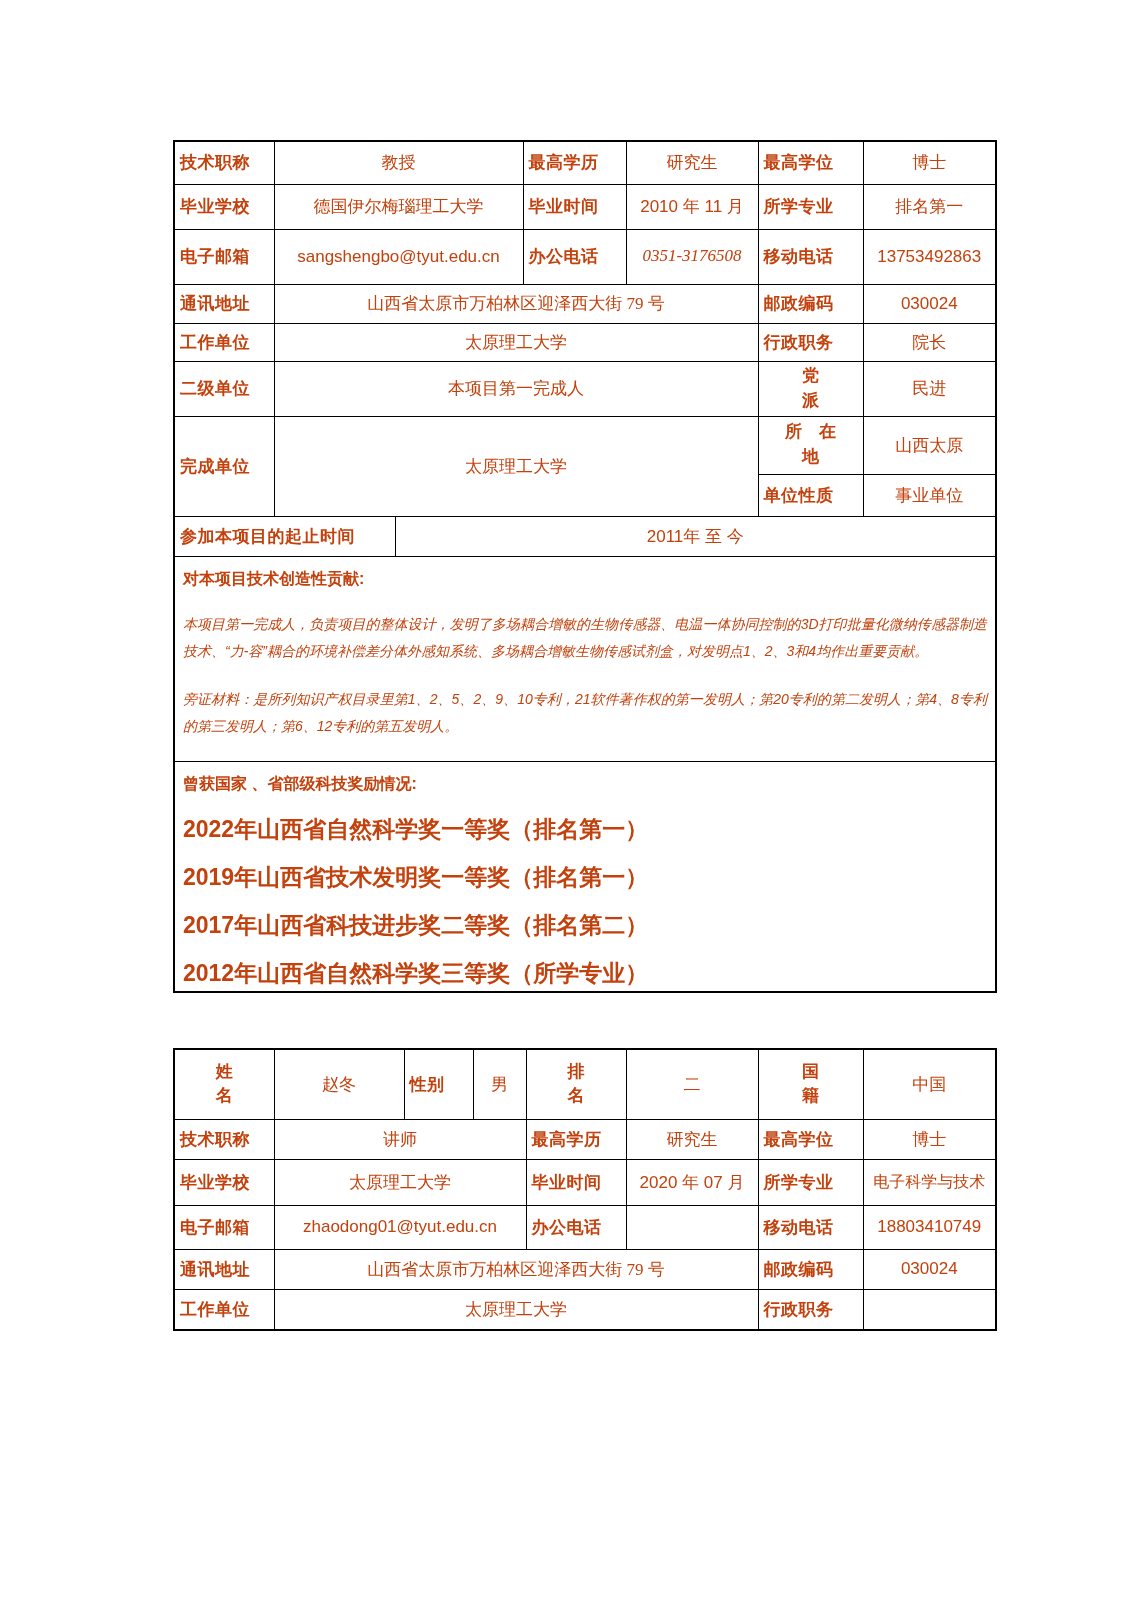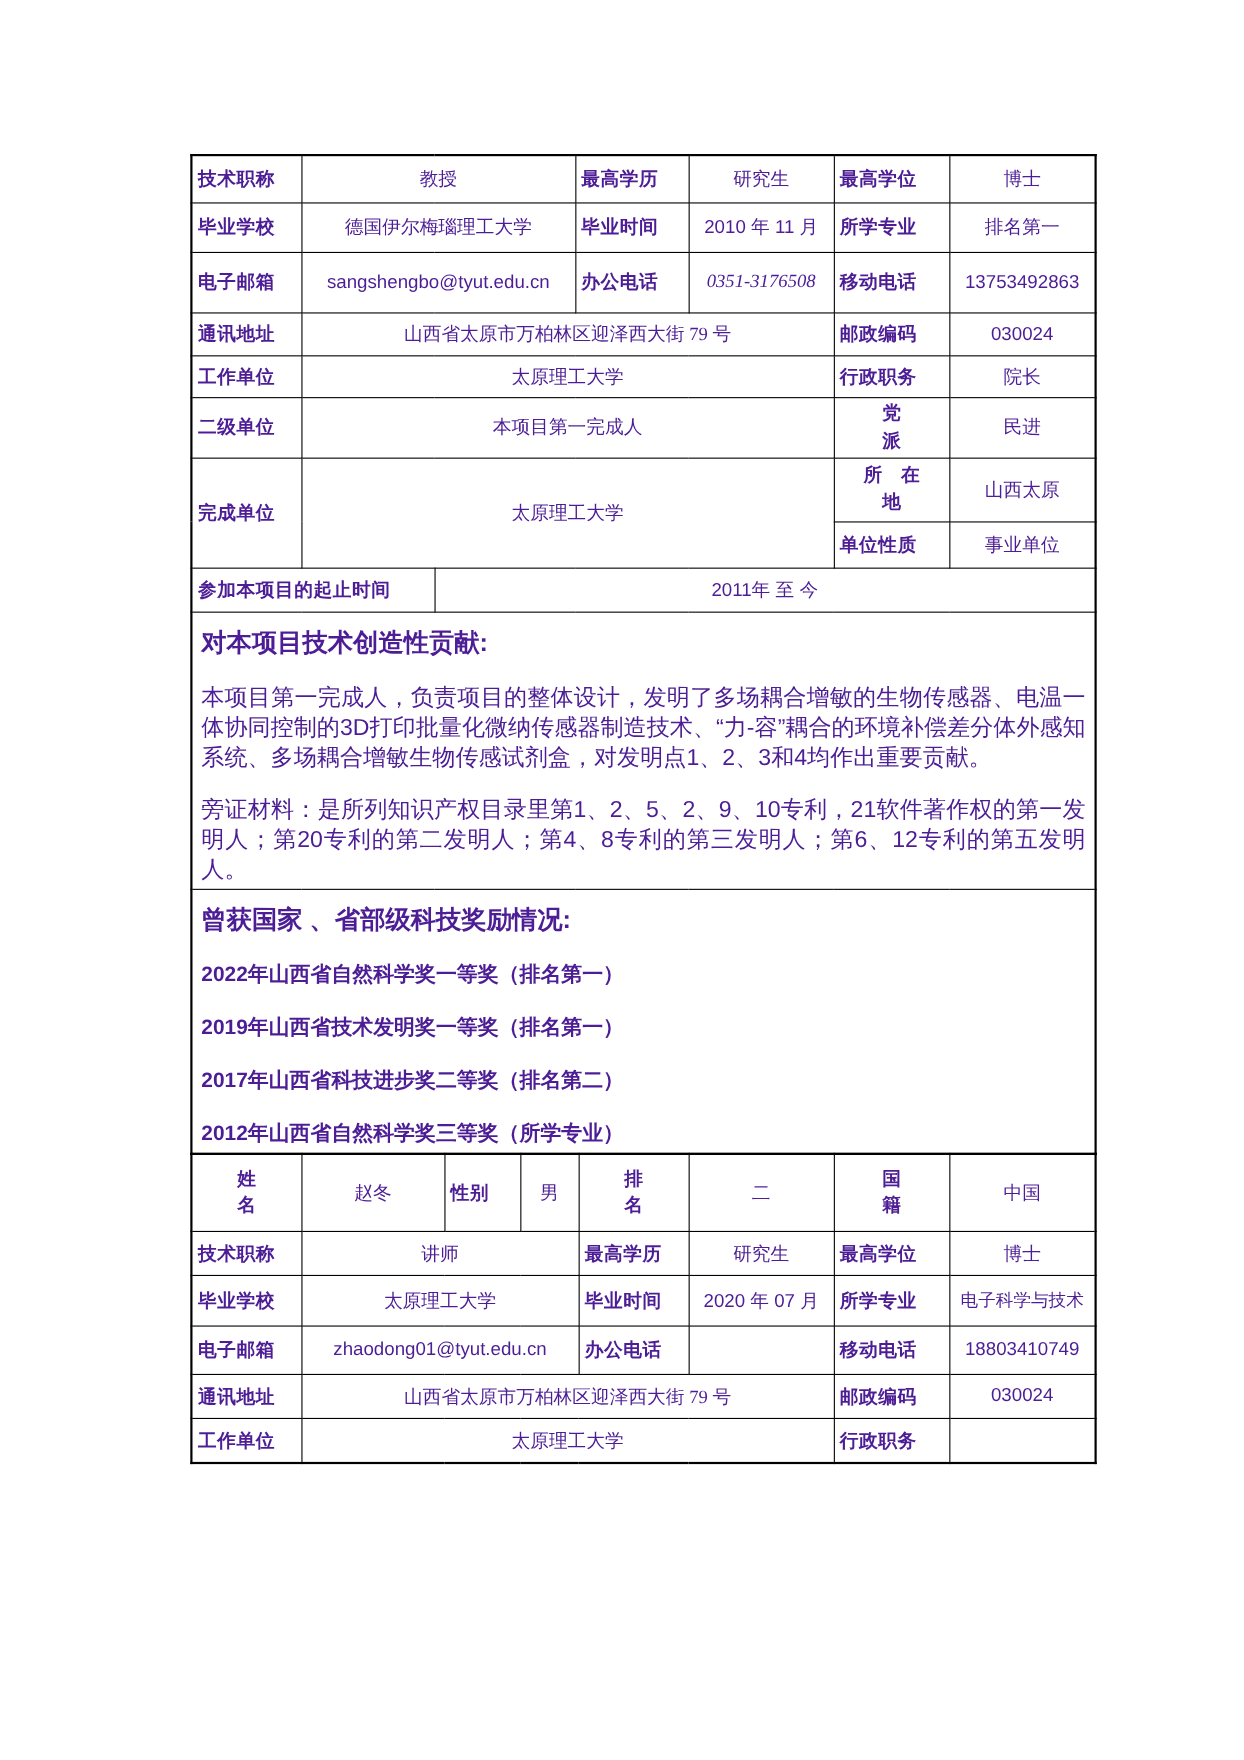--- a/index.html
+++ b/index.html
@@ -1,34 +1,34 @@
 <!DOCTYPE html>
 <html><head>
 <meta charset="utf-8">
 <style>
   html,body{margin:0;padding:0;background:#ffffff;}
   .page{position:relative;width:1131px;height:1600px;background:#ffffff;overflow:hidden;
-        font-family:"Liberation Sans","DejaVu Sans",sans-serif;color:#4c1d95;}
+        font-family:"Liberation Sans","DejaVu Sans",sans-serif;color:#c2410c;}
   .doc{position:absolute;left:173px;width:822px;}
   #table1{top:140px;}
   #table2{top:1048px;}
   table{border-collapse:collapse;table-layout:fixed;width:822px;}
   table{border:2px solid #000;}
   td{border:1px solid #000;padding:2px 5px;vertical-align:middle;overflow:hidden;}
   td.lbl{font-weight:600;font-size:17px;text-align:left;letter-spacing:0.5px;}
   td.lblc{font-weight:600;font-size:17px;text-align:center;white-space:pre;line-height:1.45;}
   td.val{text-align:center;font-size:17px;}
   .ser{font-family:"Liberation Serif","DejaVu Serif",serif;}
   .big{font-size:20px;}
   .sansv{font-family:"Liberation Sans","DejaVu Sans",sans-serif;}
   .wrapnum{display:inline-block;max-width:104px;word-break:break-all;line-height:1.35;font-style:italic;}
   td.freecell{vertical-align:top;text-align:left;padding:4px 8px;}
-  .free-title{margin:8px 0 0 0;font-size:23px;font-weight:600;}
-  .free-p{margin:21px 0 0 0;font-size:21px;line-height:27px;text-align:justify;}
-  .award-item{margin:21px 0 0 0;font-size:19px;line-height:27px;font-weight:600;}
+  .free-title{margin:8px 0 0 0;font-size:16px;font-weight:600;}
+  .free-p{margin:21px 0 0 0;font-size:14px;line-height:27px;text-align:justify;font-style:italic;}
+  .award-item{margin:21px 0 0 0;font-size:23px;line-height:27px;font-weight:600;}
 </style>
 </head>
 <body>
 
 <div class="page">
 
   <table class="doc" id="table1">
     <colgroup>
       <col style="width:100px">
         <col style="width:121px">

